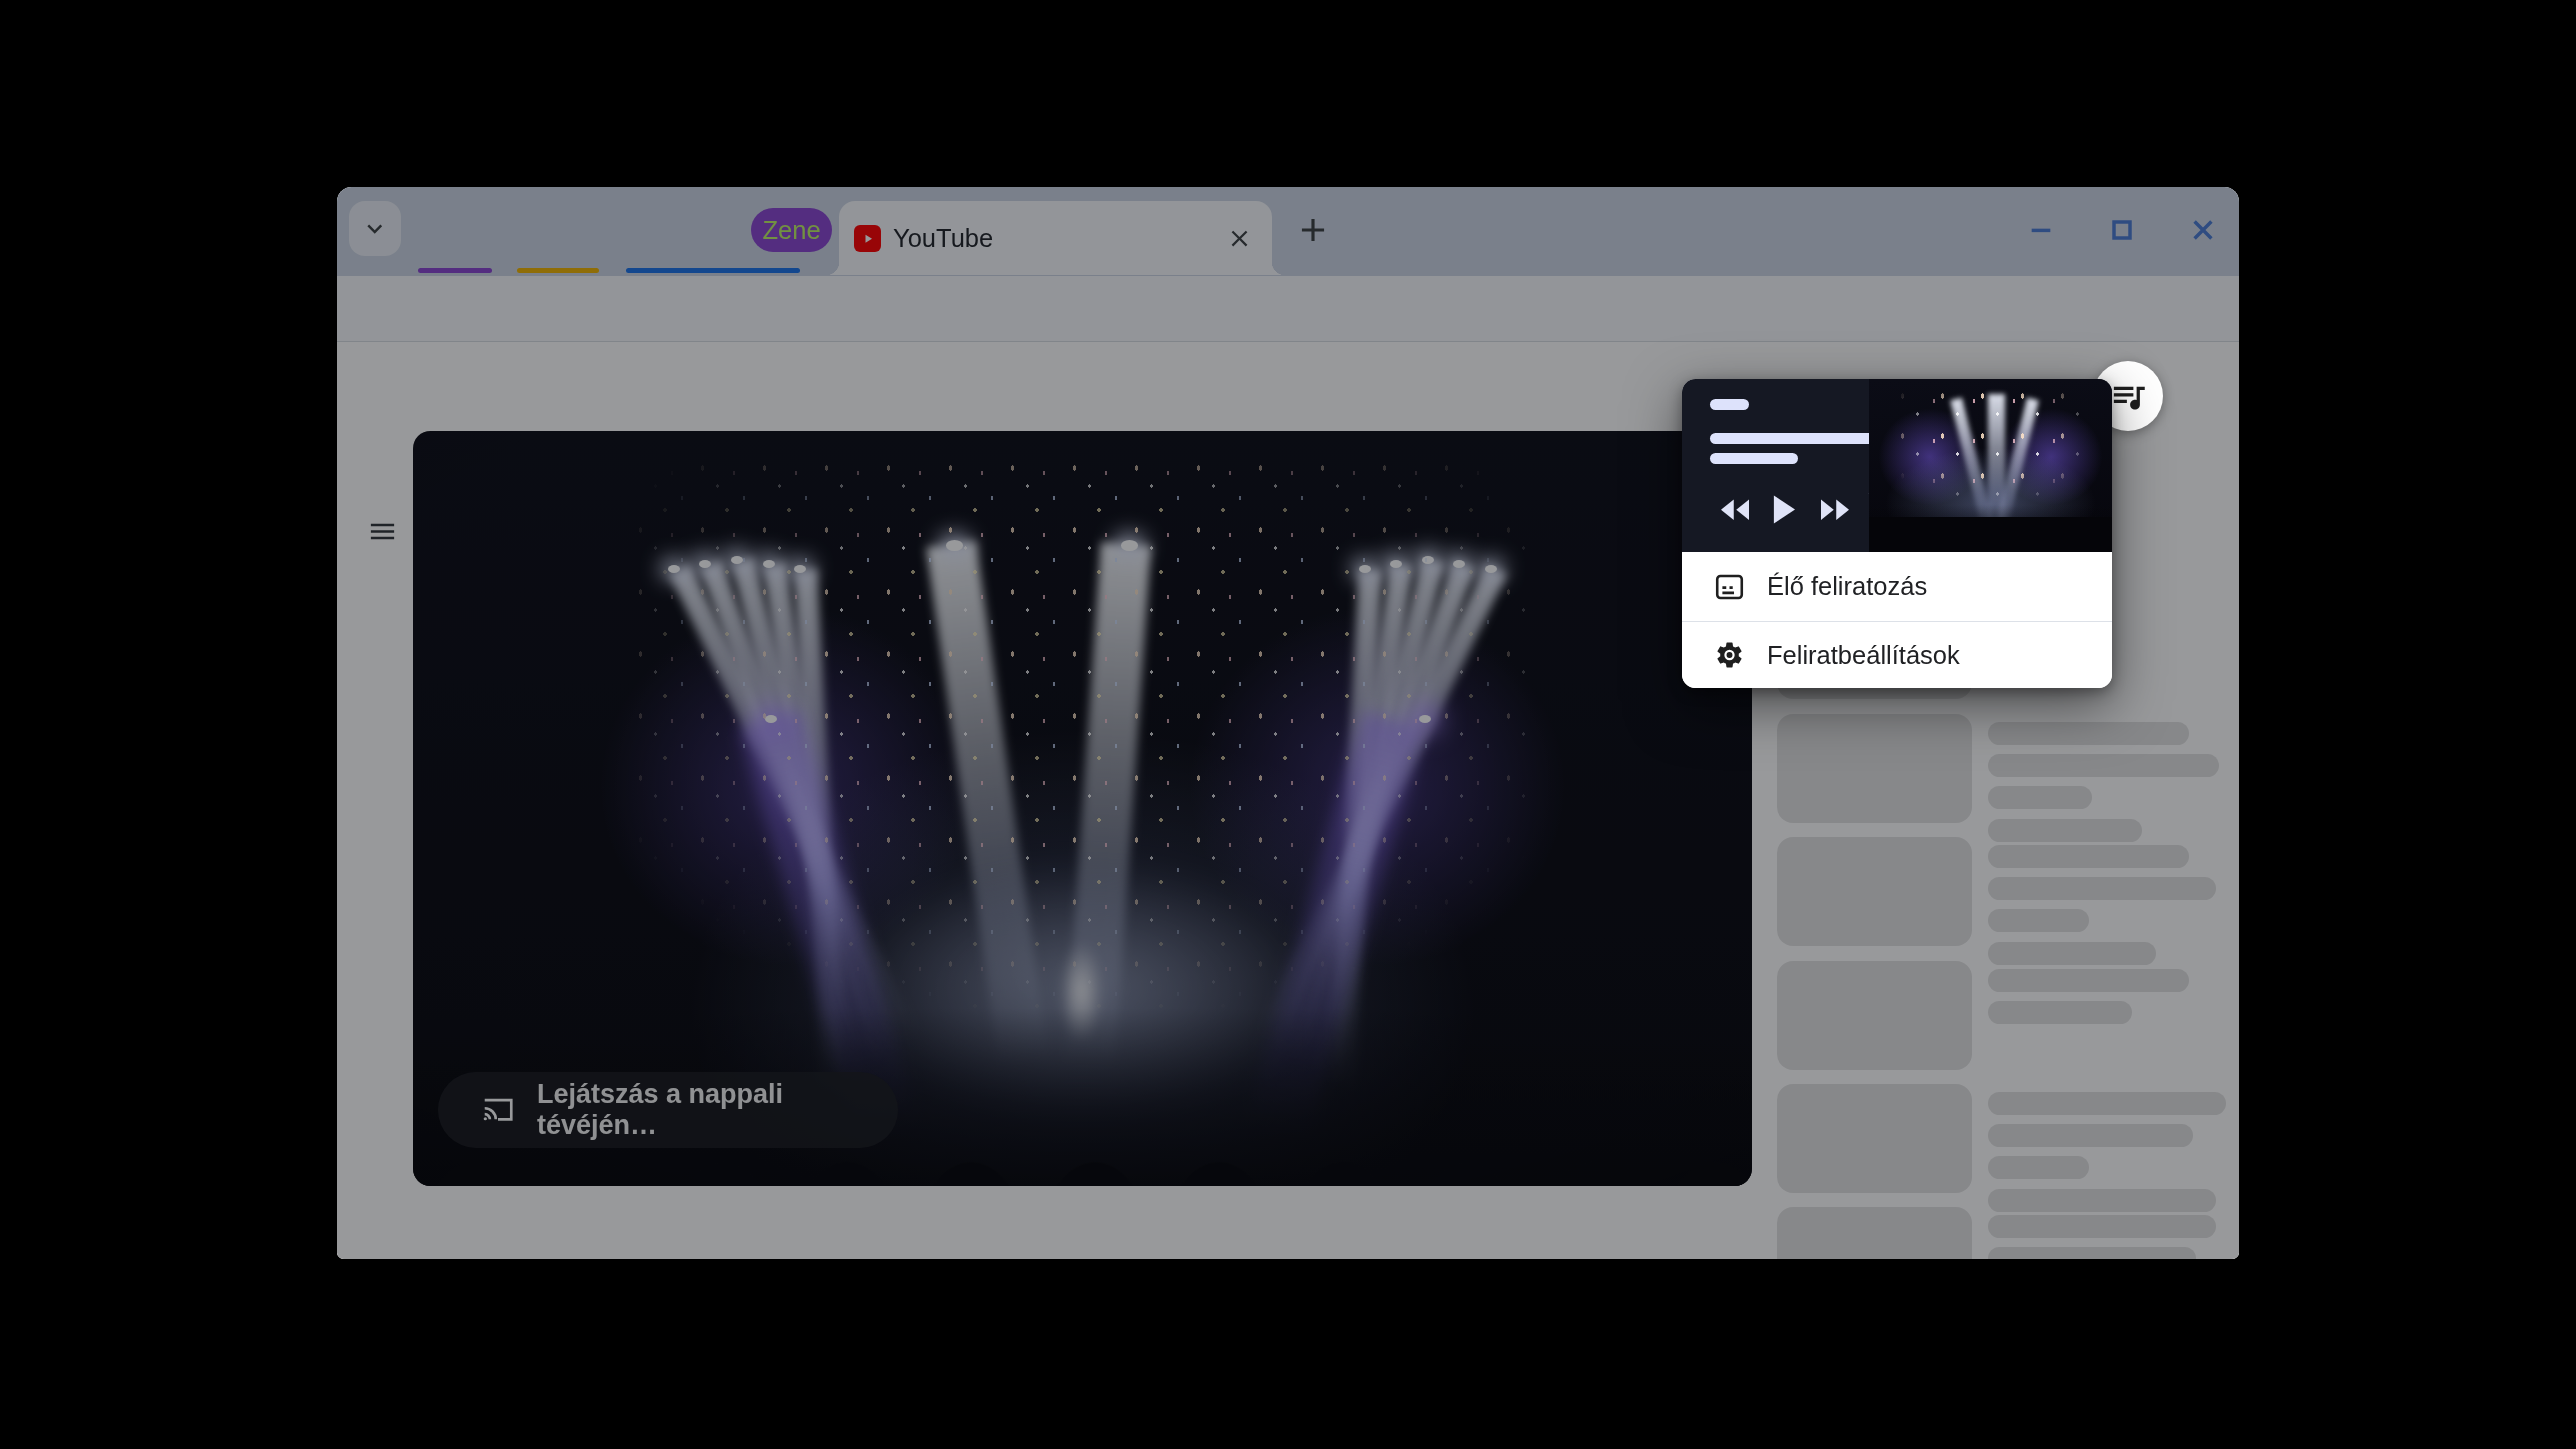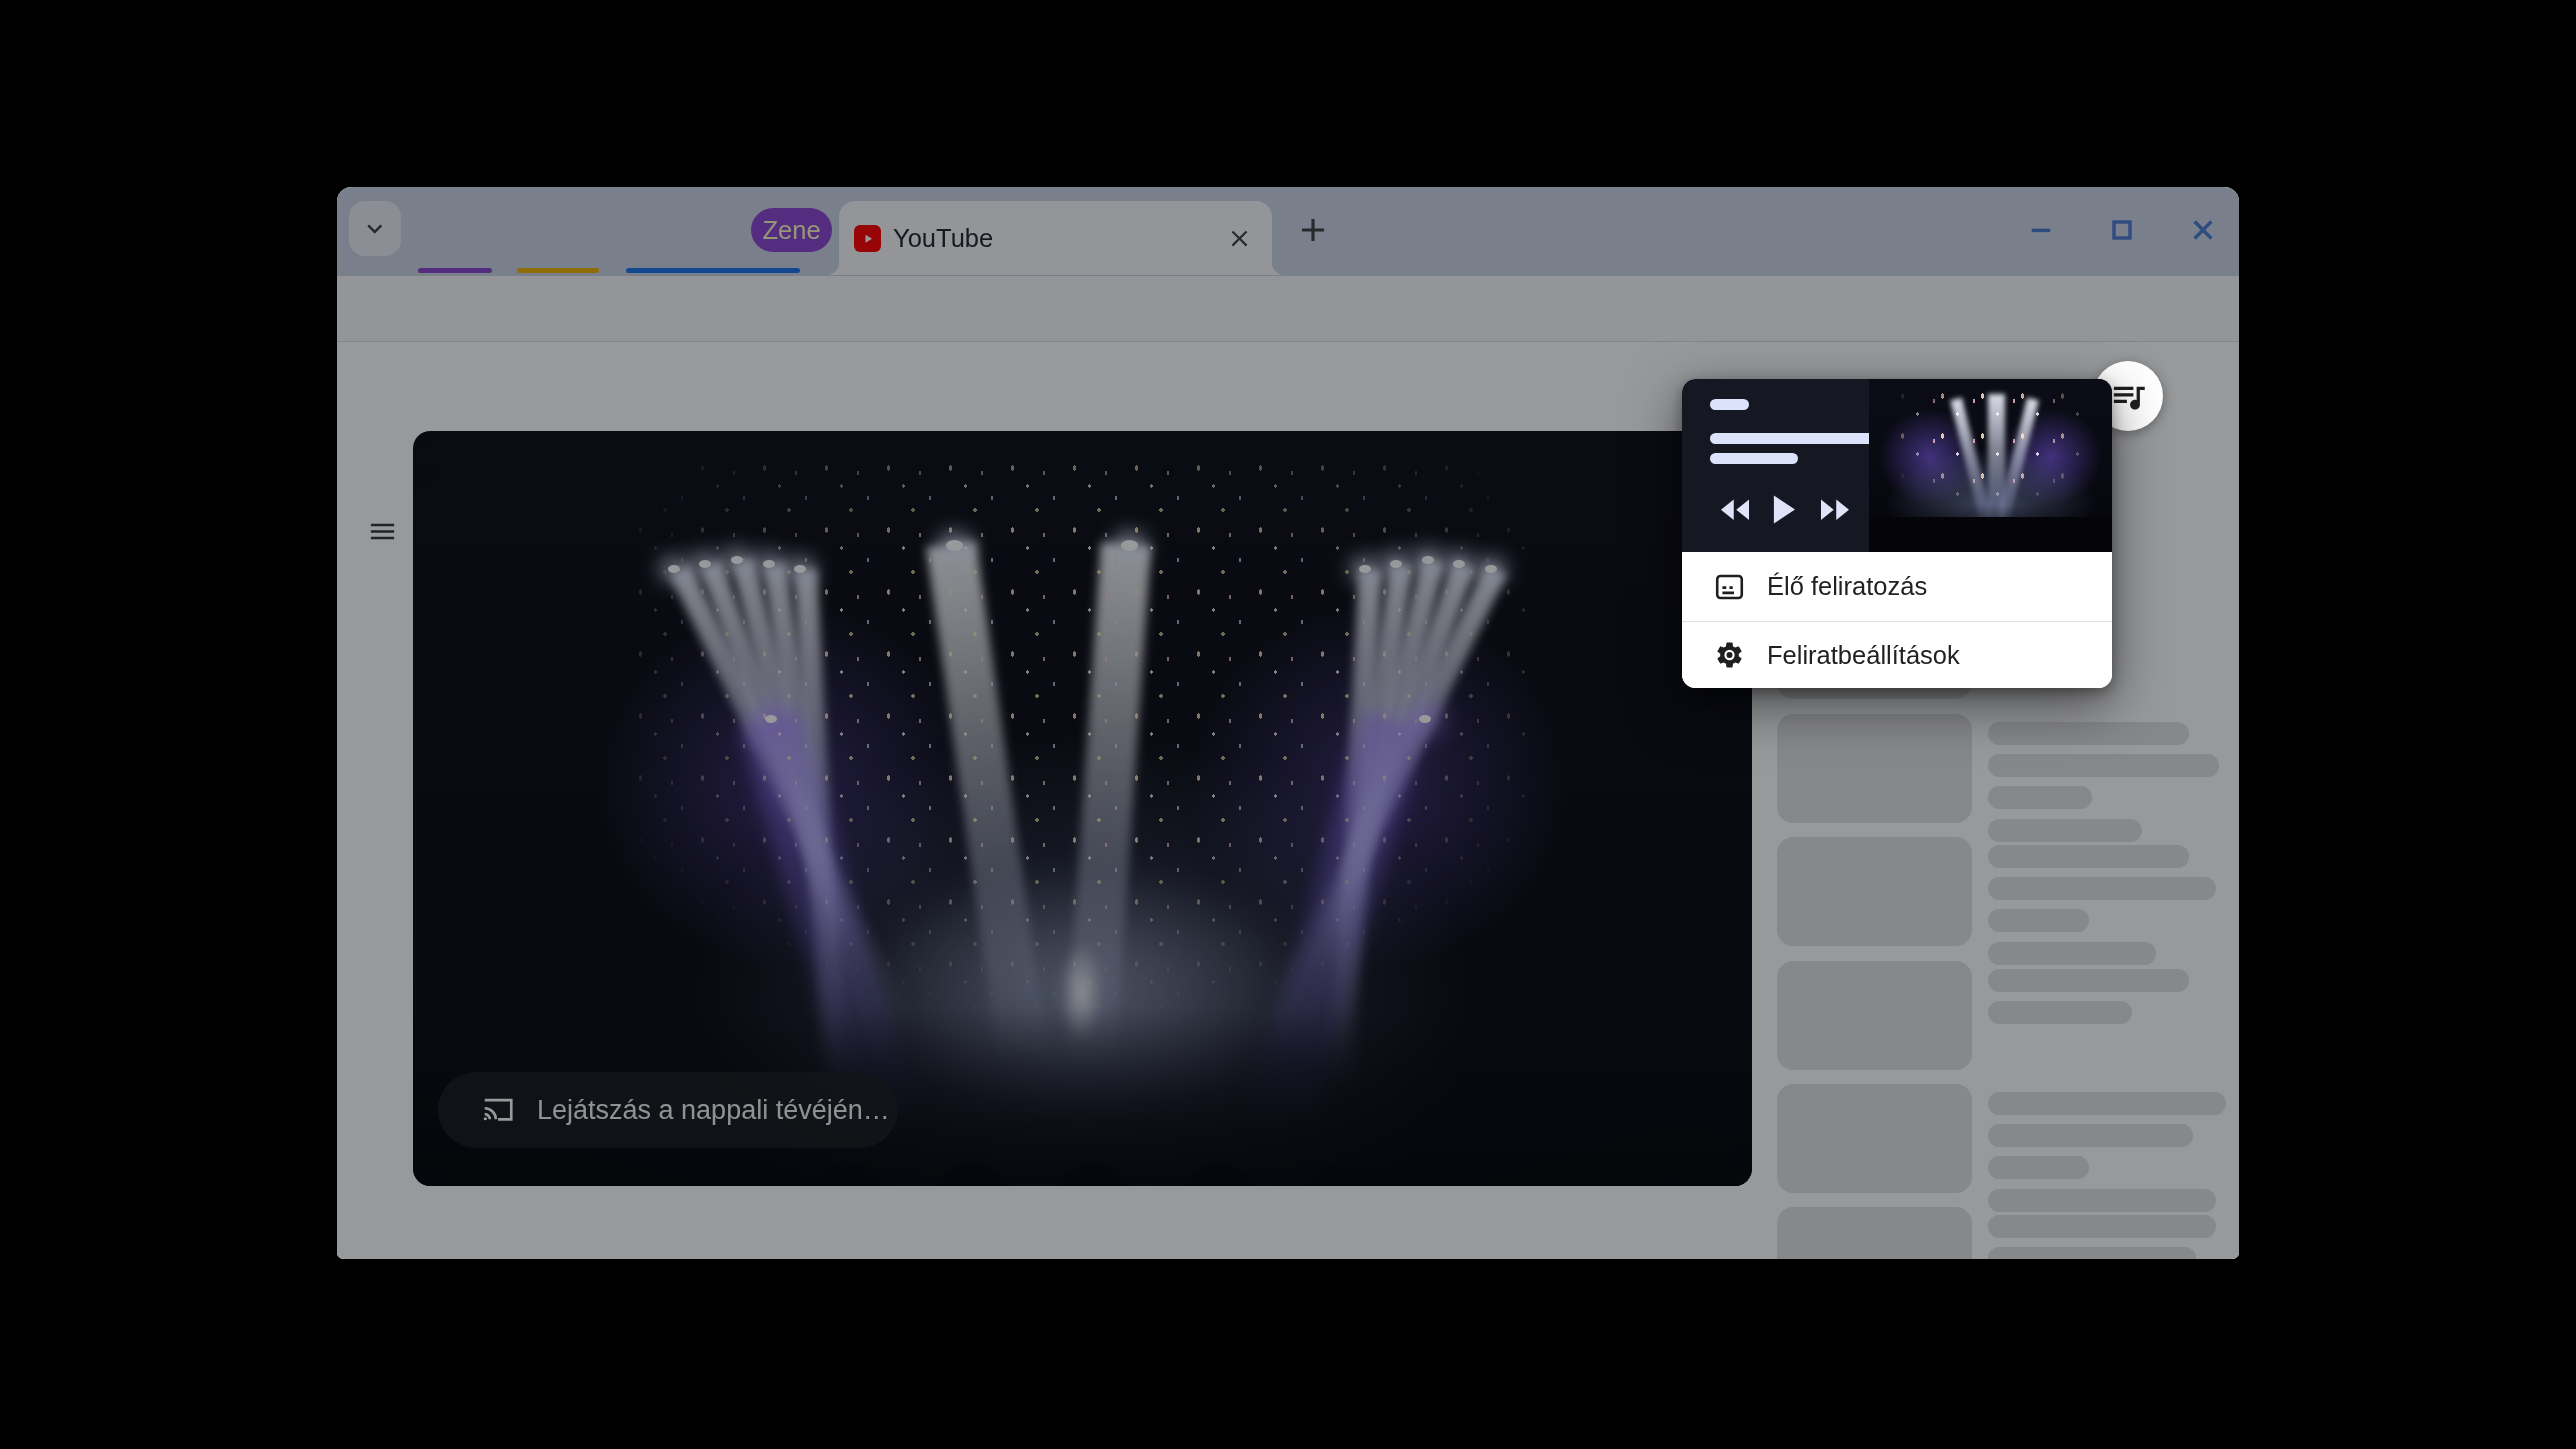--- a/index.html
+++ b/index.html
@@ -113,21 +113,21 @@
         radial-gradient(74px 101px at 50% 100%, #050509 66%, transparent 68%),
         radial-gradient(91px 107px at 50% 100%, #07070d 66%, transparent 68%),
         linear-gradient(transparent, rgba(4,4,8,.9));
        background-size:124px 178px, 178px 178px, auto;
        background-position:0 44px, 67px 74px, 0 0;
        background-repeat:repeat-x, repeat-x, no-repeat;}
   .vignette{position:absolute;inset:0;
        background:radial-gradient(120% 105% at 50% 45%, transparent 52%, rgba(0,0,0,.55) 100%);}
   .castpill{position:absolute;left:25px;top:641px;width:460px;height:76px;border-radius:38px;
        background:rgba(26,27,32,.88);display:flex;align-items:center;cursor:pointer;}
-  .casttext{margin-left:99px;font-size:27px;color:#f2f2f2;}
+  .casttext{margin-left:99px;font-size:27px;color:#f2f2f2;font-weight:bold;}
   
   .sk-item{position:absolute;left:1440px;width:778px;height:109px;}
   .sk-thumb{position:absolute;left:0;top:0;width:195px;height:109px;border-radius:16px;background:#e2e2e2;}
   .sk-line{position:absolute;left:211px;height:23px;border-radius:11.4px;background:#e2e2e2;}
   
   .scrim{position:absolute;inset:0;background:rgba(10,12,16,0.42);z-index:50;}
   
   .popup{position:absolute;left:1345px;top:192px;width:430px;height:309px;z-index:70;border-radius:13.4px;
        overflow:hidden;background:#fff;box-shadow:0 17.4px 54px rgba(0,0,0,.5),0 4px 13.4px rgba(0,0,0,.35);}
   .mediacard{position:absolute;left:0;top:0;width:100%;height:173px;background:#151823;}
@@ -164,21 +164,21 @@
 
 <div class="stage">
  <div class="window">
 
   <div class="tabstrip">
     <button class="tabsearch">
       <svg width="29.5" height="29.5" viewBox="0 0 24 24">
             <path d="M7.41 8.59 12 13.17l4.59-4.58L18 10l-6 6-6-6 1.41-1.41z" fill="#3c4043"></path>
           </svg>
     </button>
-    <div class="gpill g0" style="background: rgb(138, 70, 209); color: #fef9c3;">Zene</div>
+    <div class="gpill g0" style="background: rgb(138, 70, 209); color: #bef264;">Zene</div>
     <div class="gpill g1" style="background: rgb(240, 180, 0); color: rgb(70, 51, 0);">Iskola</div>
     <div class="gpill g2" style="background: rgb(26, 115, 232); color: rgb(238, 244, 255);">Közöss. felület</div>
     <div class="gline gl0" style="background: rgb(138, 70, 209);"></div>
     <div class="gline gl1" style="background: rgb(240, 180, 0);"></div>
     <div class="gline gl2" style="background: rgb(26, 115, 232);"></div>
 
     <div class="tab">
       <span class="favicon">
         <svg width="17.4" height="17.4" viewBox="0 0 24 24">
               <polygon points="9,6.5 9,17.5 18,12" fill="#fff"></polygon>

